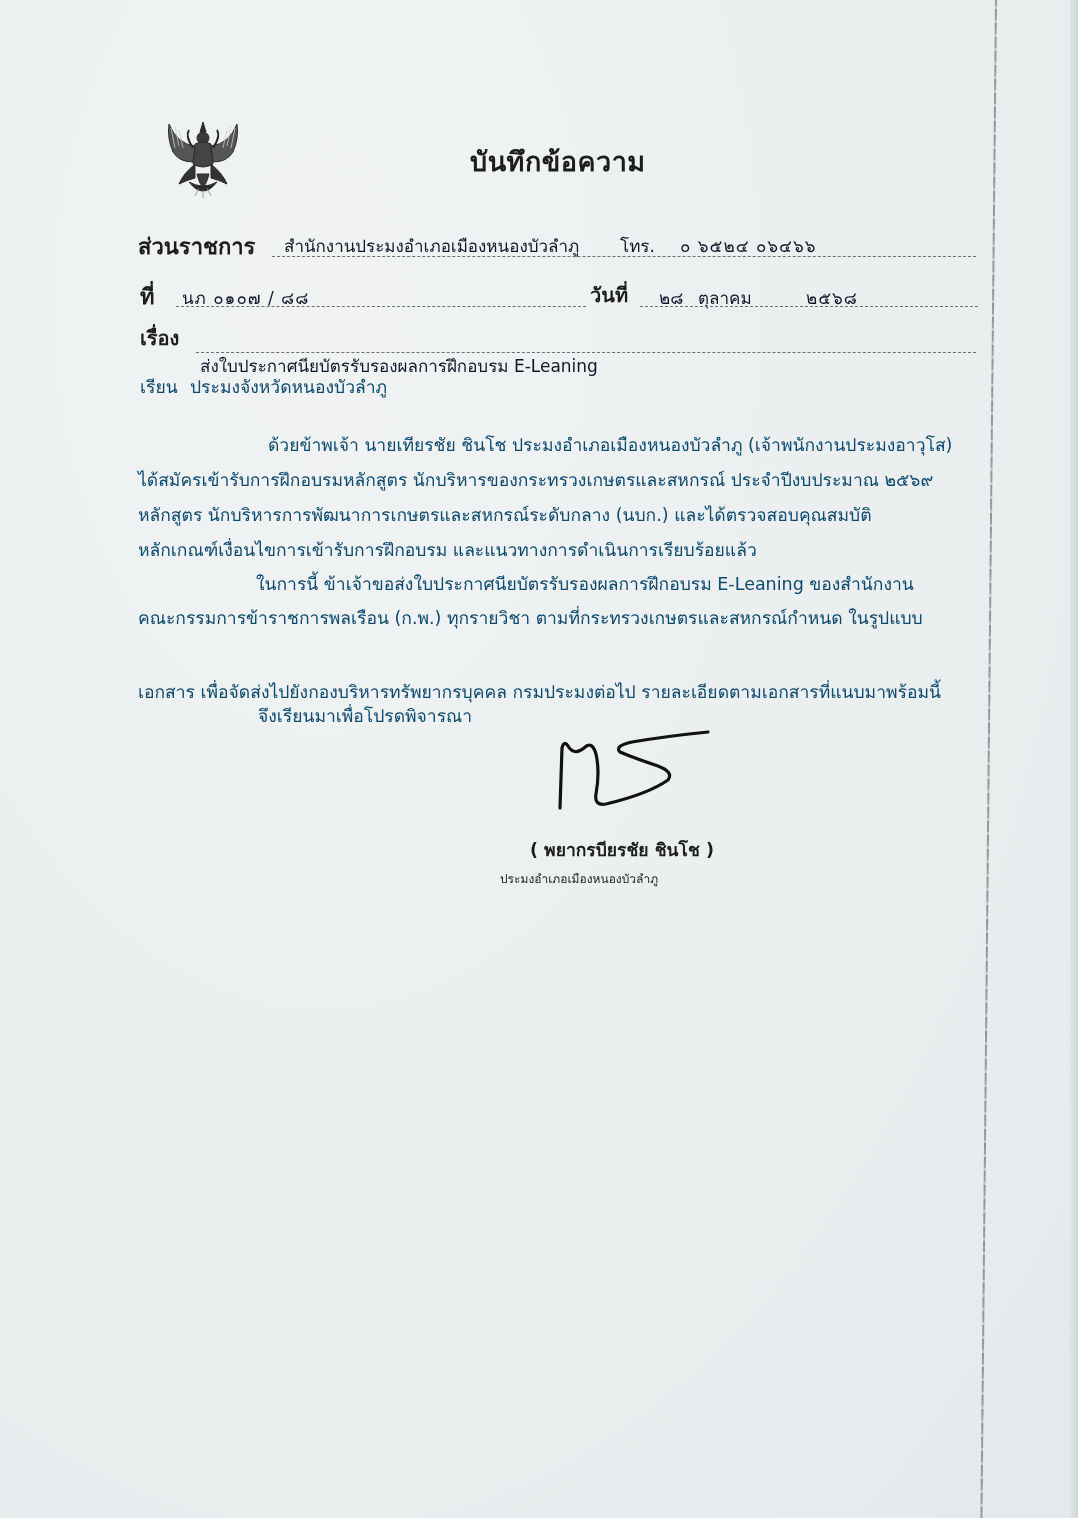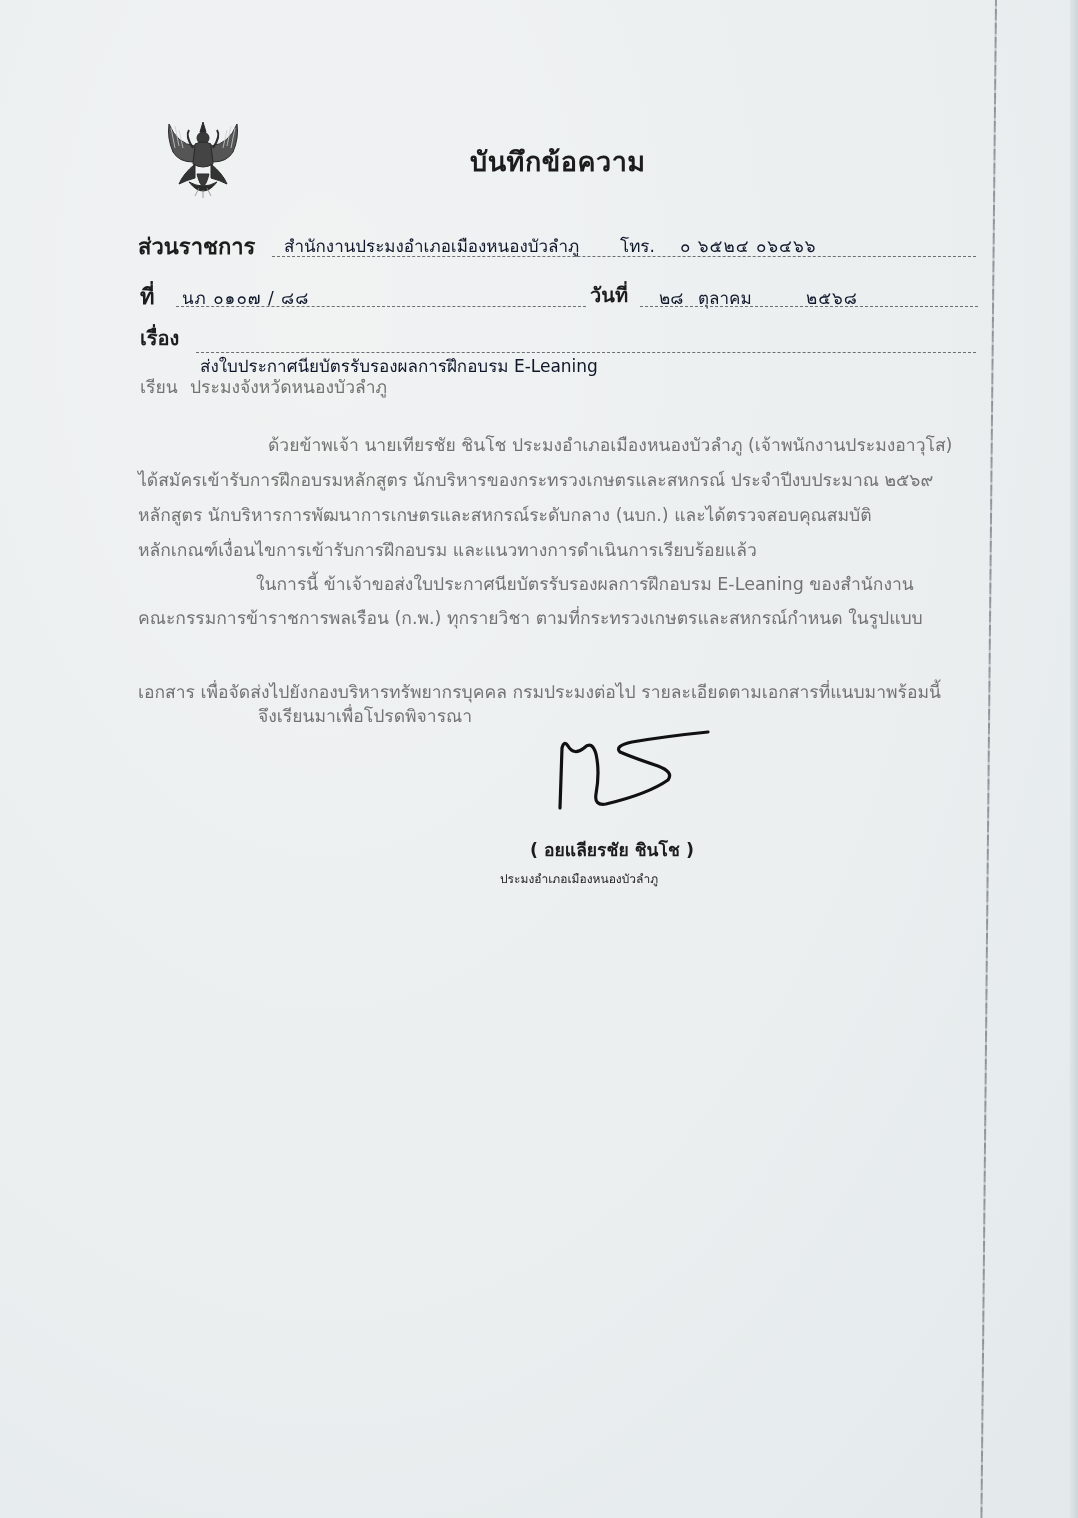--- a/index.html
+++ b/index.html
@@ -65,21 +65,21 @@
     }
     .dotted {
       position: absolute;
       border-bottom: 1.5px dashed #6b6f72;
       height: 0;
     }
 
     .body-text {
       font-size: 17.5px;
       line-height: 34px;
-      color: #737373;
+      color: #0c4a6e;
     }
 
     .signature {
       position: absolute;
       left: 548px; top: 728px;
       width: 170px; height: 82px;
     }
 
     .sig-name {
       left: 530px; top: 836px;
@@ -158,14 +158,14 @@
 <div class="abs body-text" style="left:256px; top:567px;">ในการนี้ ข้าเจ้าขอส่งใบประกาศนียบัตรรับรองผลการฝึกอบรม E-Leaning ของสำนักงาน</div>
 <div class="abs body-text" style="left:138px; top:601px;">คณะกรรมการข้าราชการพลเรือน (ก.พ.) ทุกรายวิชา ตามที่กระทรวงเกษตรและสหกรณ์กำหนด ในรูปแบบ</div>
 <div class="abs body-text" style="left:138px; top:635px;margin-top:40px;">เอกสาร เพื่อจัดส่งไปยังกองบริหารทรัพยากรบุคคล กรมประมงต่อไป รายละเอียดตามเอกสารที่แนบมาพร้อมนี้</div>
 
 <div class="abs body-text" style="left:258px; top:699px;">จึงเรียนมาเพื่อโปรดพิจารณา</div>
 
 <svg class="signature" viewBox="0 0 170 82">
   <path d="M12 80 L14 20 Q16 12 20 18 Q26 28 36 20 Q44 12 48 26 Q52 44 48 66 Q46 78 58 76 Q100 66 120 52 Q126 44 110 38 Q86 30 72 24 Q66 18 84 14 Q120 8 160 4" fill="none" stroke="#111" stroke-width="3.2" stroke-linecap="round" stroke-linejoin="round"></path>
 </svg>
 
-<div class="abs sig-name">( อยแลียรชัย ชินโช )</div>
+<div class="abs sig-name">( พยากรบียรชัย ชินโช )</div>
 <div class="abs sig-title">ประมงอำเภอเมืองหนองบัวลำภู</div>
 
 </body></html>

